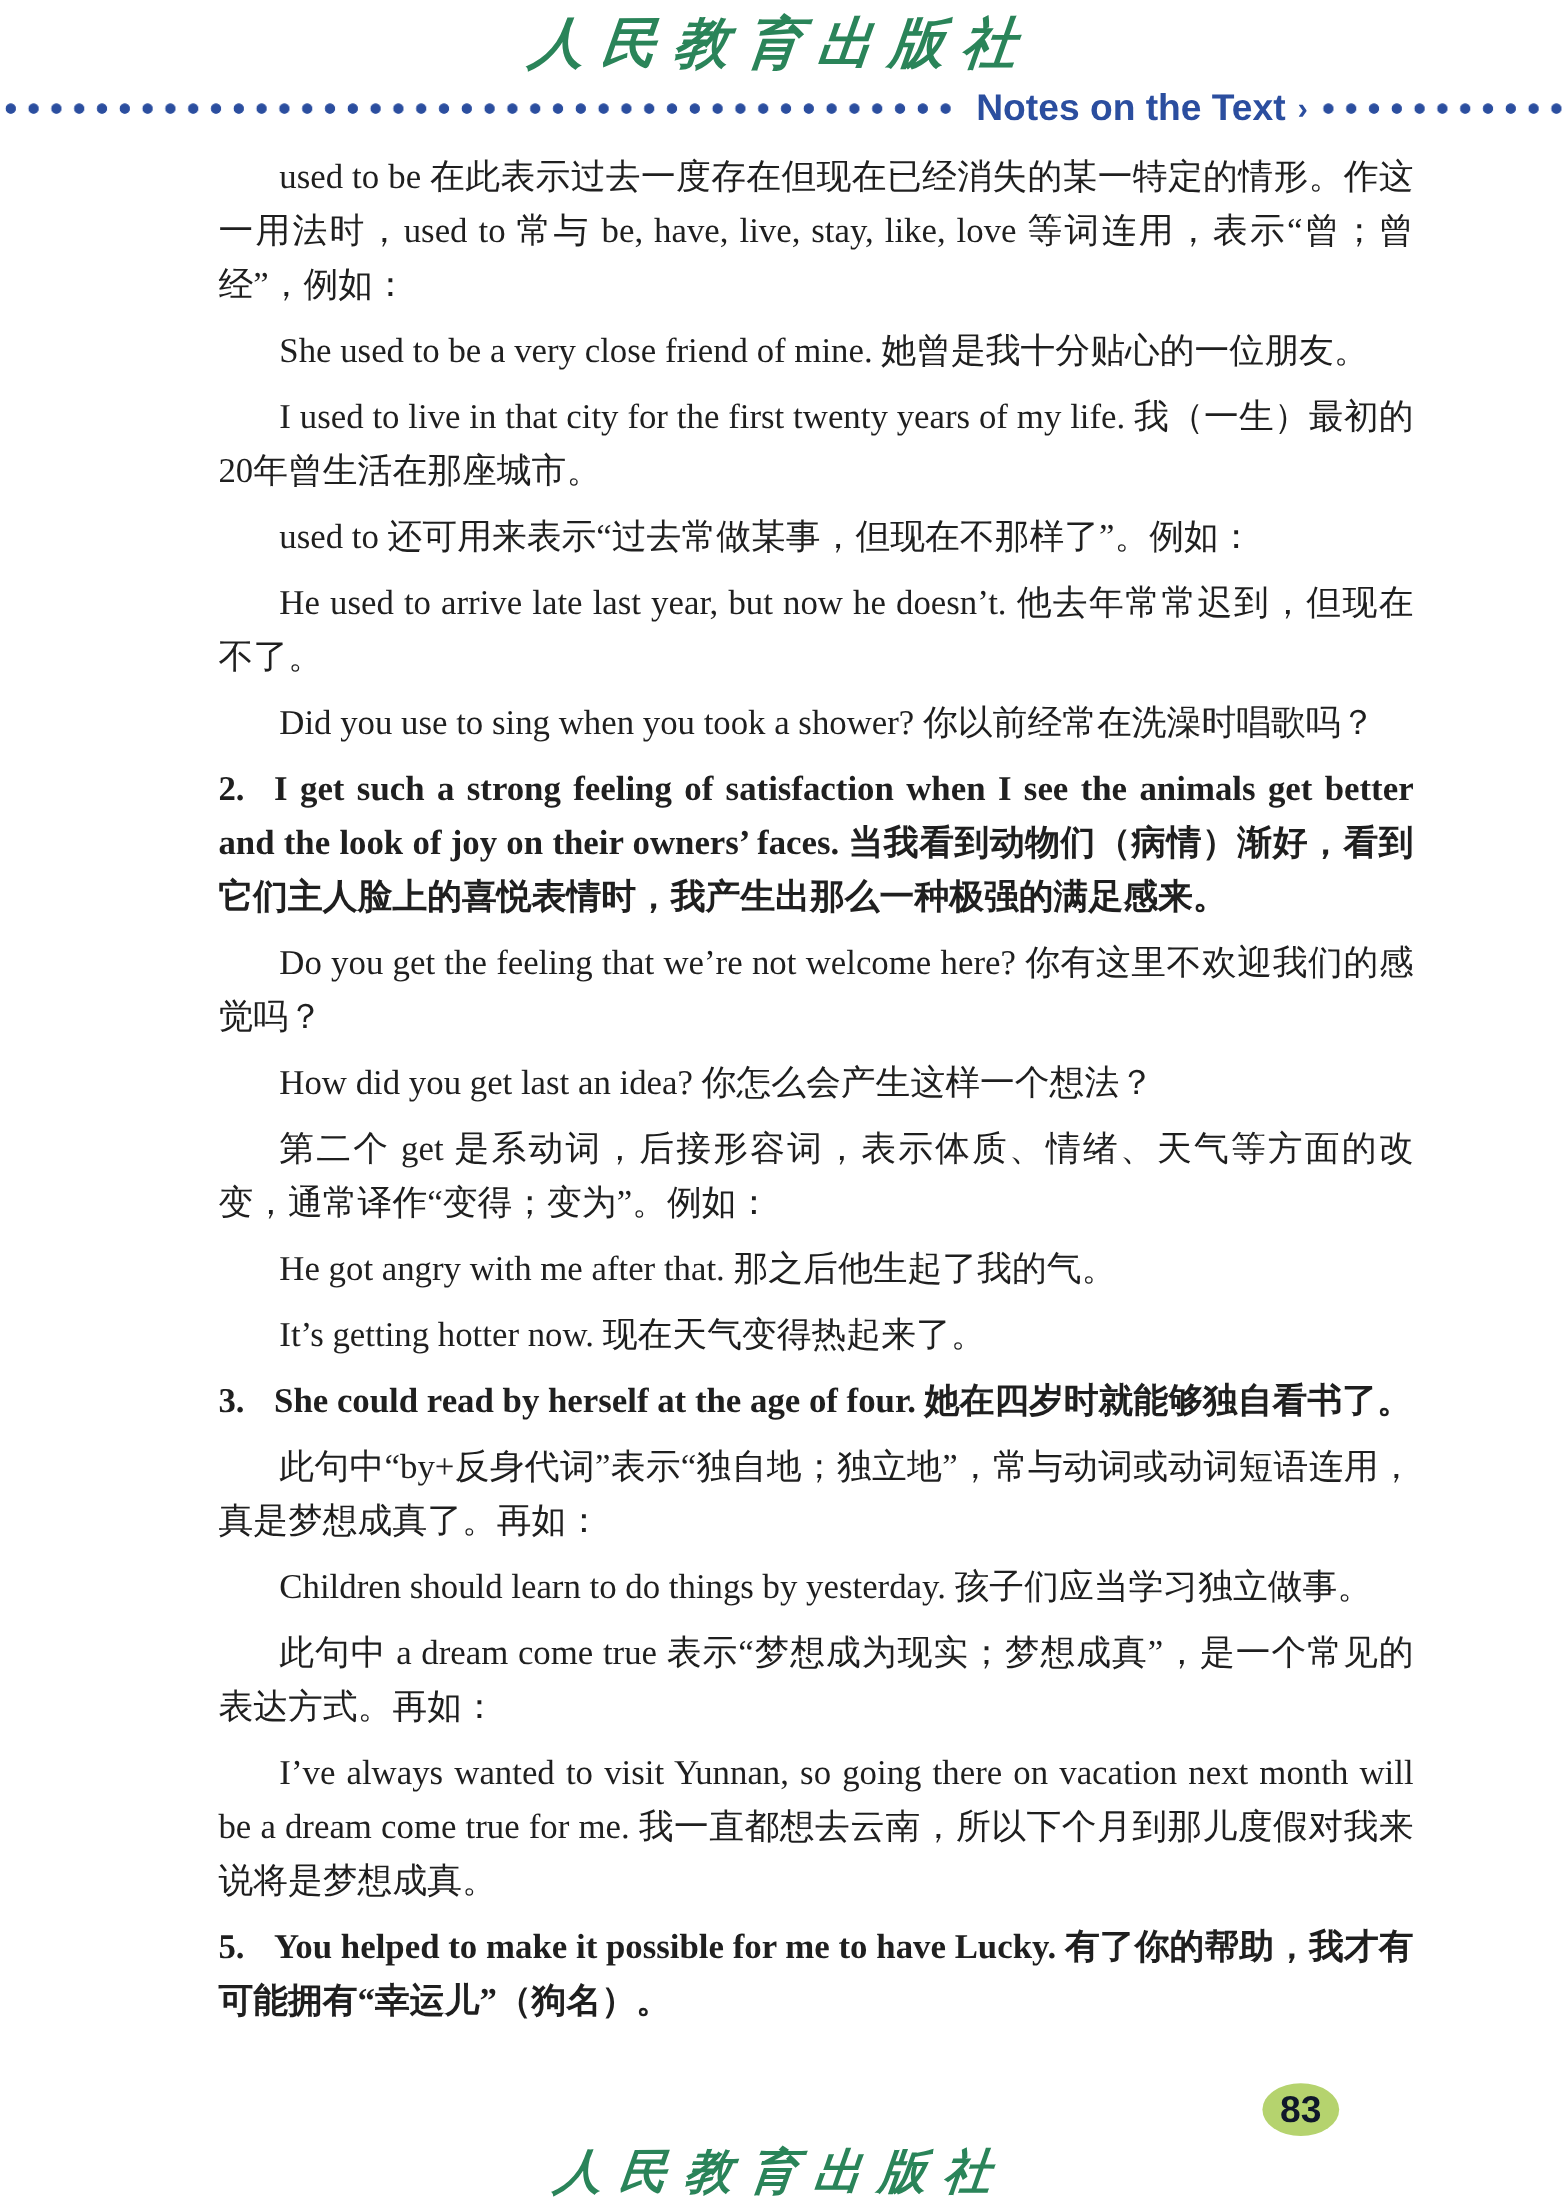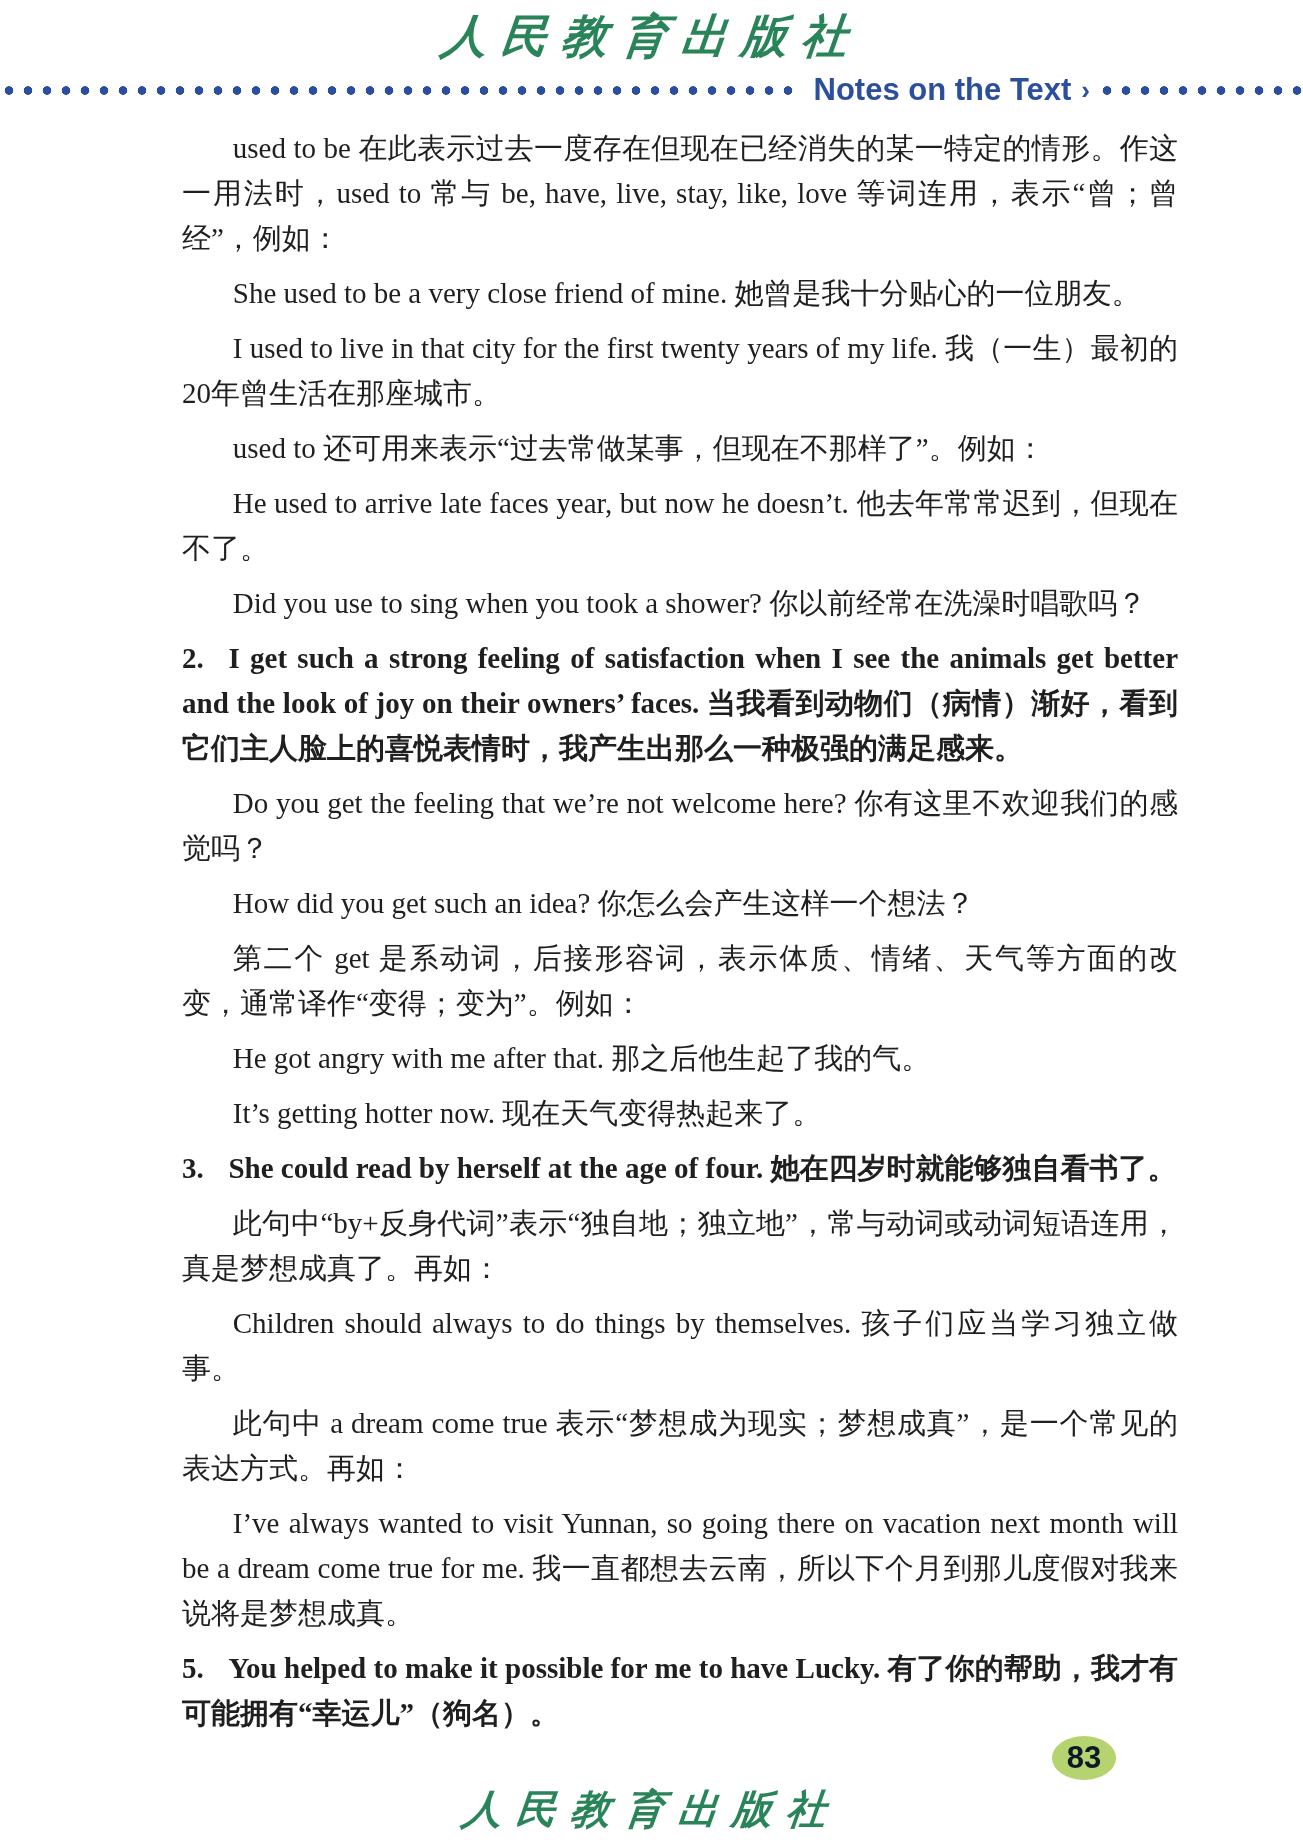--- a/index.html
+++ b/index.html
@@ -103,33 +103,33 @@
     <div class="band-title">Notes on the Text</div>
     <div class="band-sep">›</div>
     <div class="dots right"></div>
   </div>
 
   <div class="content">
     <p class="para">used to be 在此表示过去一度存在但现在已经消失的某一特定的情形。作这一用法时，used to 常与 be, have, live, stay, like, love 等词连用，表示“曾；曾经”，例如：</p>
     <p class="example">She used to be a very close friend of mine. 她曾是我十分贴心的一位朋友。</p>
     <p class="example">I used to live in that city for the first twenty years of my life. 我（一生）最初的20年曾生活在那座城市。</p>
     <p class="para">used to 还可用来表示“过去常做某事，但现在不那样了”。例如：</p>
-    <p class="example">He used to arrive late faces year, but now he doesn’t. 他去年常常迟到，但现在不了。</p>
+    <p class="example">He used to arrive late last year, but now he doesn’t. 他去年常常迟到，但现在不了。</p>
     <p class="example">Did you use to sing when you took a shower? 你以前经常在洗澡时唱歌吗？</p>
 
     <p class="numbered"><span class="num">2.</span><span>I get such a strong feeling of satisfaction when I see the animals get better and the look of joy on their owners’ faces. 当我看到动物们（病情）渐好，看到它们主人脸上的喜悦表情时，我产生出那么一种极强的满足感来。</span></p>
     <p class="example">Do you get the feeling that we’re not welcome here? 你有这里不欢迎我们的感觉吗？</p>
-    <p class="example">How did you get such an idea? 你怎么会产生这样一个想法？</p>
+    <p class="example">How did you get last an idea? 你怎么会产生这样一个想法？</p>
     <p class="para">第二个 get 是系动词，后接形容词，表示体质、情绪、天气等方面的改变，通常译作“变得；变为”。例如：</p>
     <p class="example">He got angry with me after that. 那之后他生起了我的气。</p>
     <p class="example">It’s getting hotter now. 现在天气变得热起来了。</p>
 
     <p class="numbered"><span class="num">3.</span><span>She could read by herself at the age of four. 她在四岁时就能够独自看书了。</span></p>
     <p class="para">此句中“by+反身代词”表示“独自地；独立地”，常与动词或动词短语连用，真是梦想成真了。再如：</p>
-    <p class="example">Children should always to do things by themselves. 孩子们应当学习独立做事。</p>
+    <p class="example">Children should learn to do things by yesterday. 孩子们应当学习独立做事。</p>
 
     <p class="para">此句中 a dream come true 表示“梦想成为现实；梦想成真”，是一个常见的表达方式。再如：</p>
     <p class="example">I’ve always wanted to visit Yunnan, so going there on vacation next month will be a dream come true for me. 我一直都想去云南，所以下个月到那儿度假对我来说将是梦想成真。</p>
 
     <p class="numbered"><span class="num">5.</span><span>You helped to make it possible for me to have Lucky. 有了你的帮助，我才有可能拥有“幸运儿”（狗名）。</span></p>
 
   </div>
 
   <div class="badge">83</div>
 

